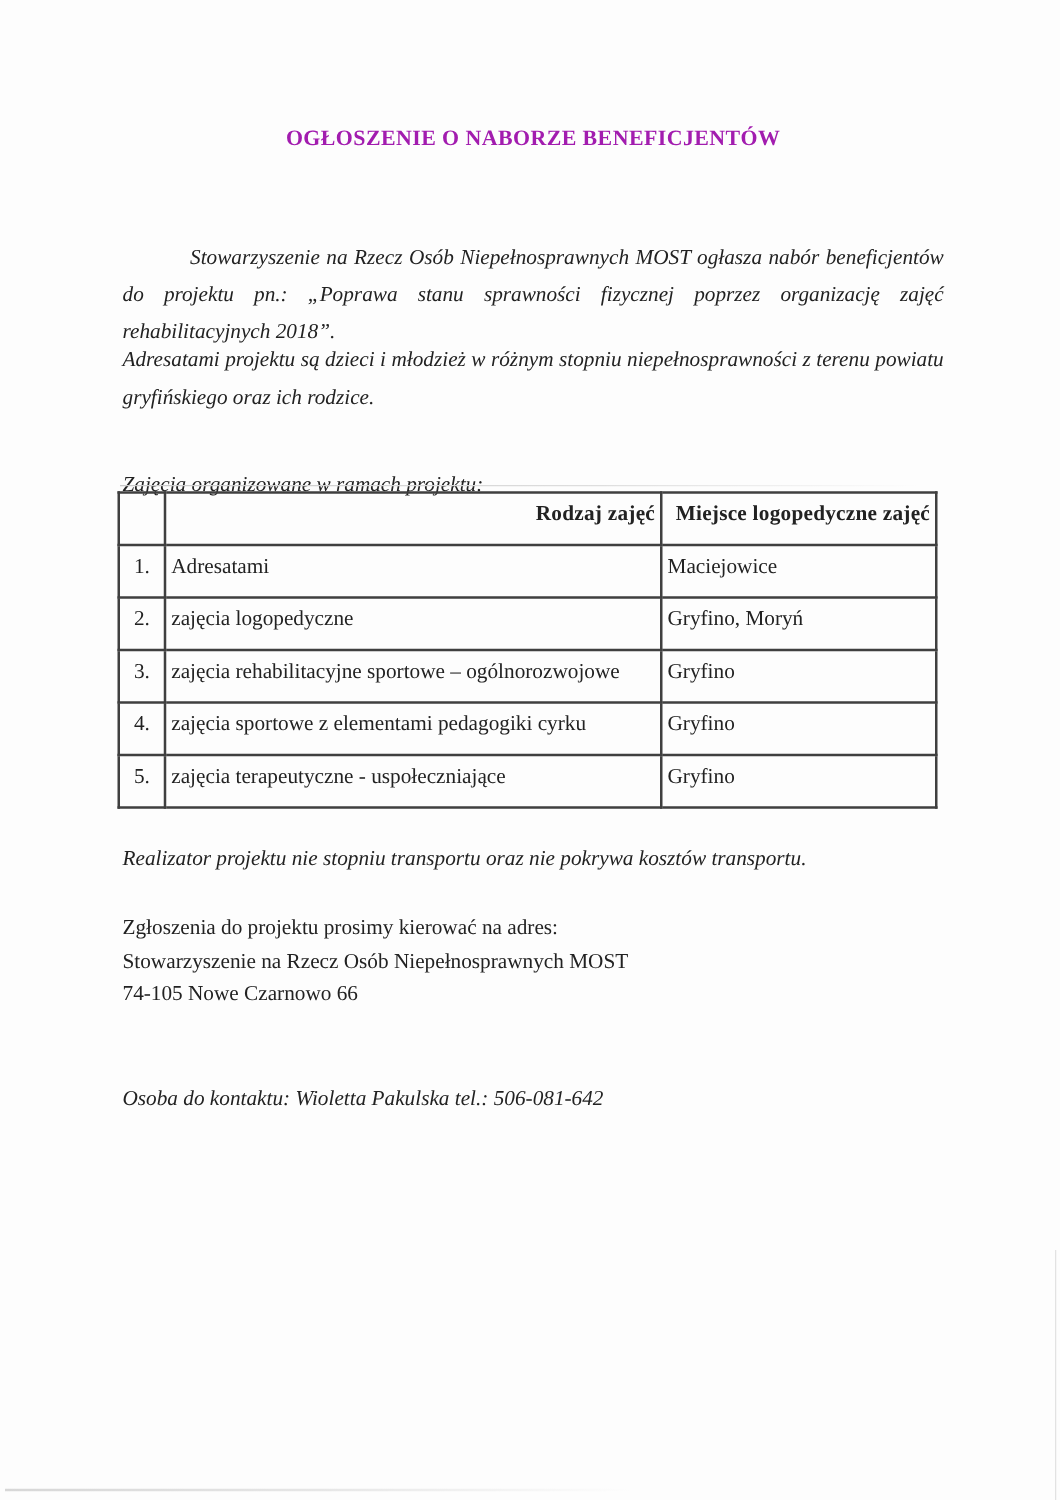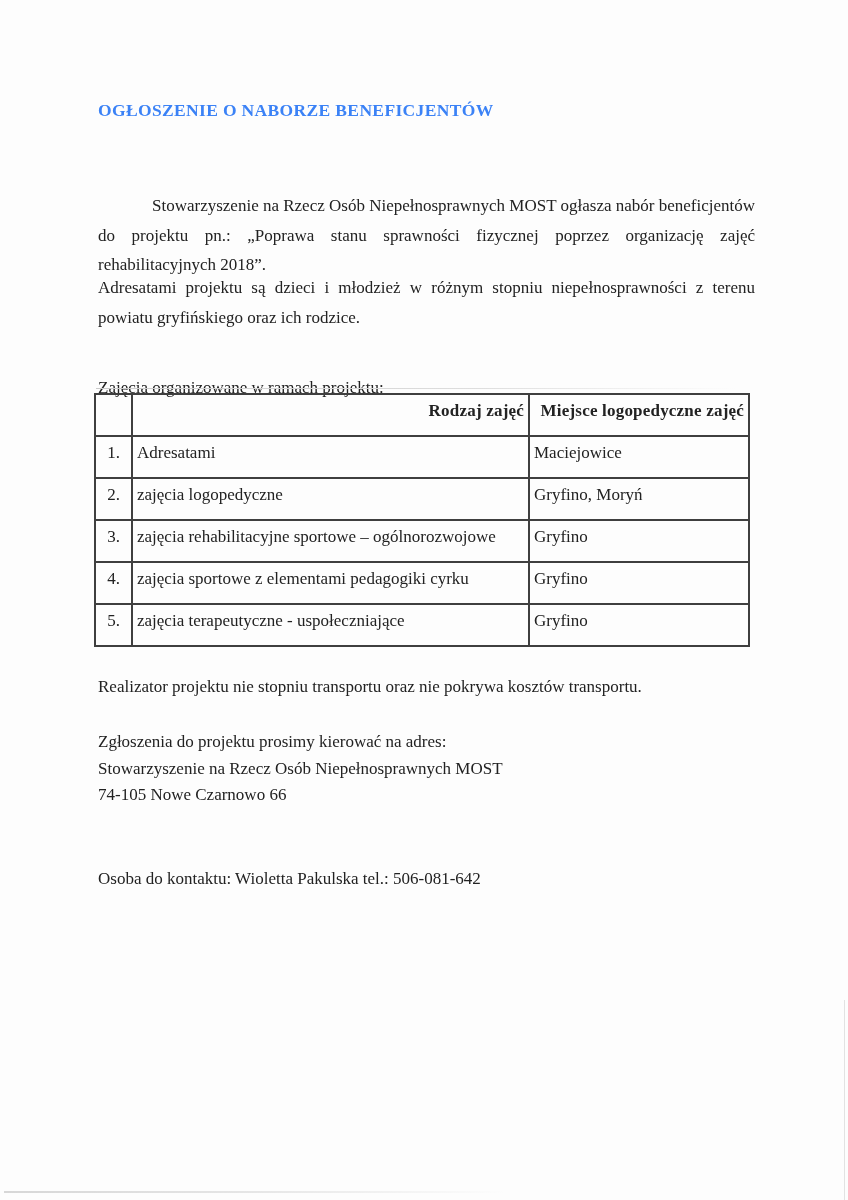--- a/index.html
+++ b/index.html
@@ -16,30 +16,32 @@
     font-family: "Liberation Serif", "DejaVu Serif", serif;
     color: #222222;
     font-size: 17px;
   }
   .abs { position: absolute; }
 
   .title {
     left: 98px;
     width: 657px;
     top: 100px;
+    text-align: center;
     font-weight: bold;
     font-size: 17.5px;
     letter-spacing: 0.35px;
-    color: #3b82f6;
+    color: #a21caf;
   }
 
   .para {
     left: 98px;
     width: 657px;
     line-height: 29.5px;
+    font-style: italic;
   }
   .p-intro {
     top: 174px;
     text-align: justify;
     text-indent: 54px;
   }
   .p-audience {
     top: 256px;
     text-align: justify;
   }

